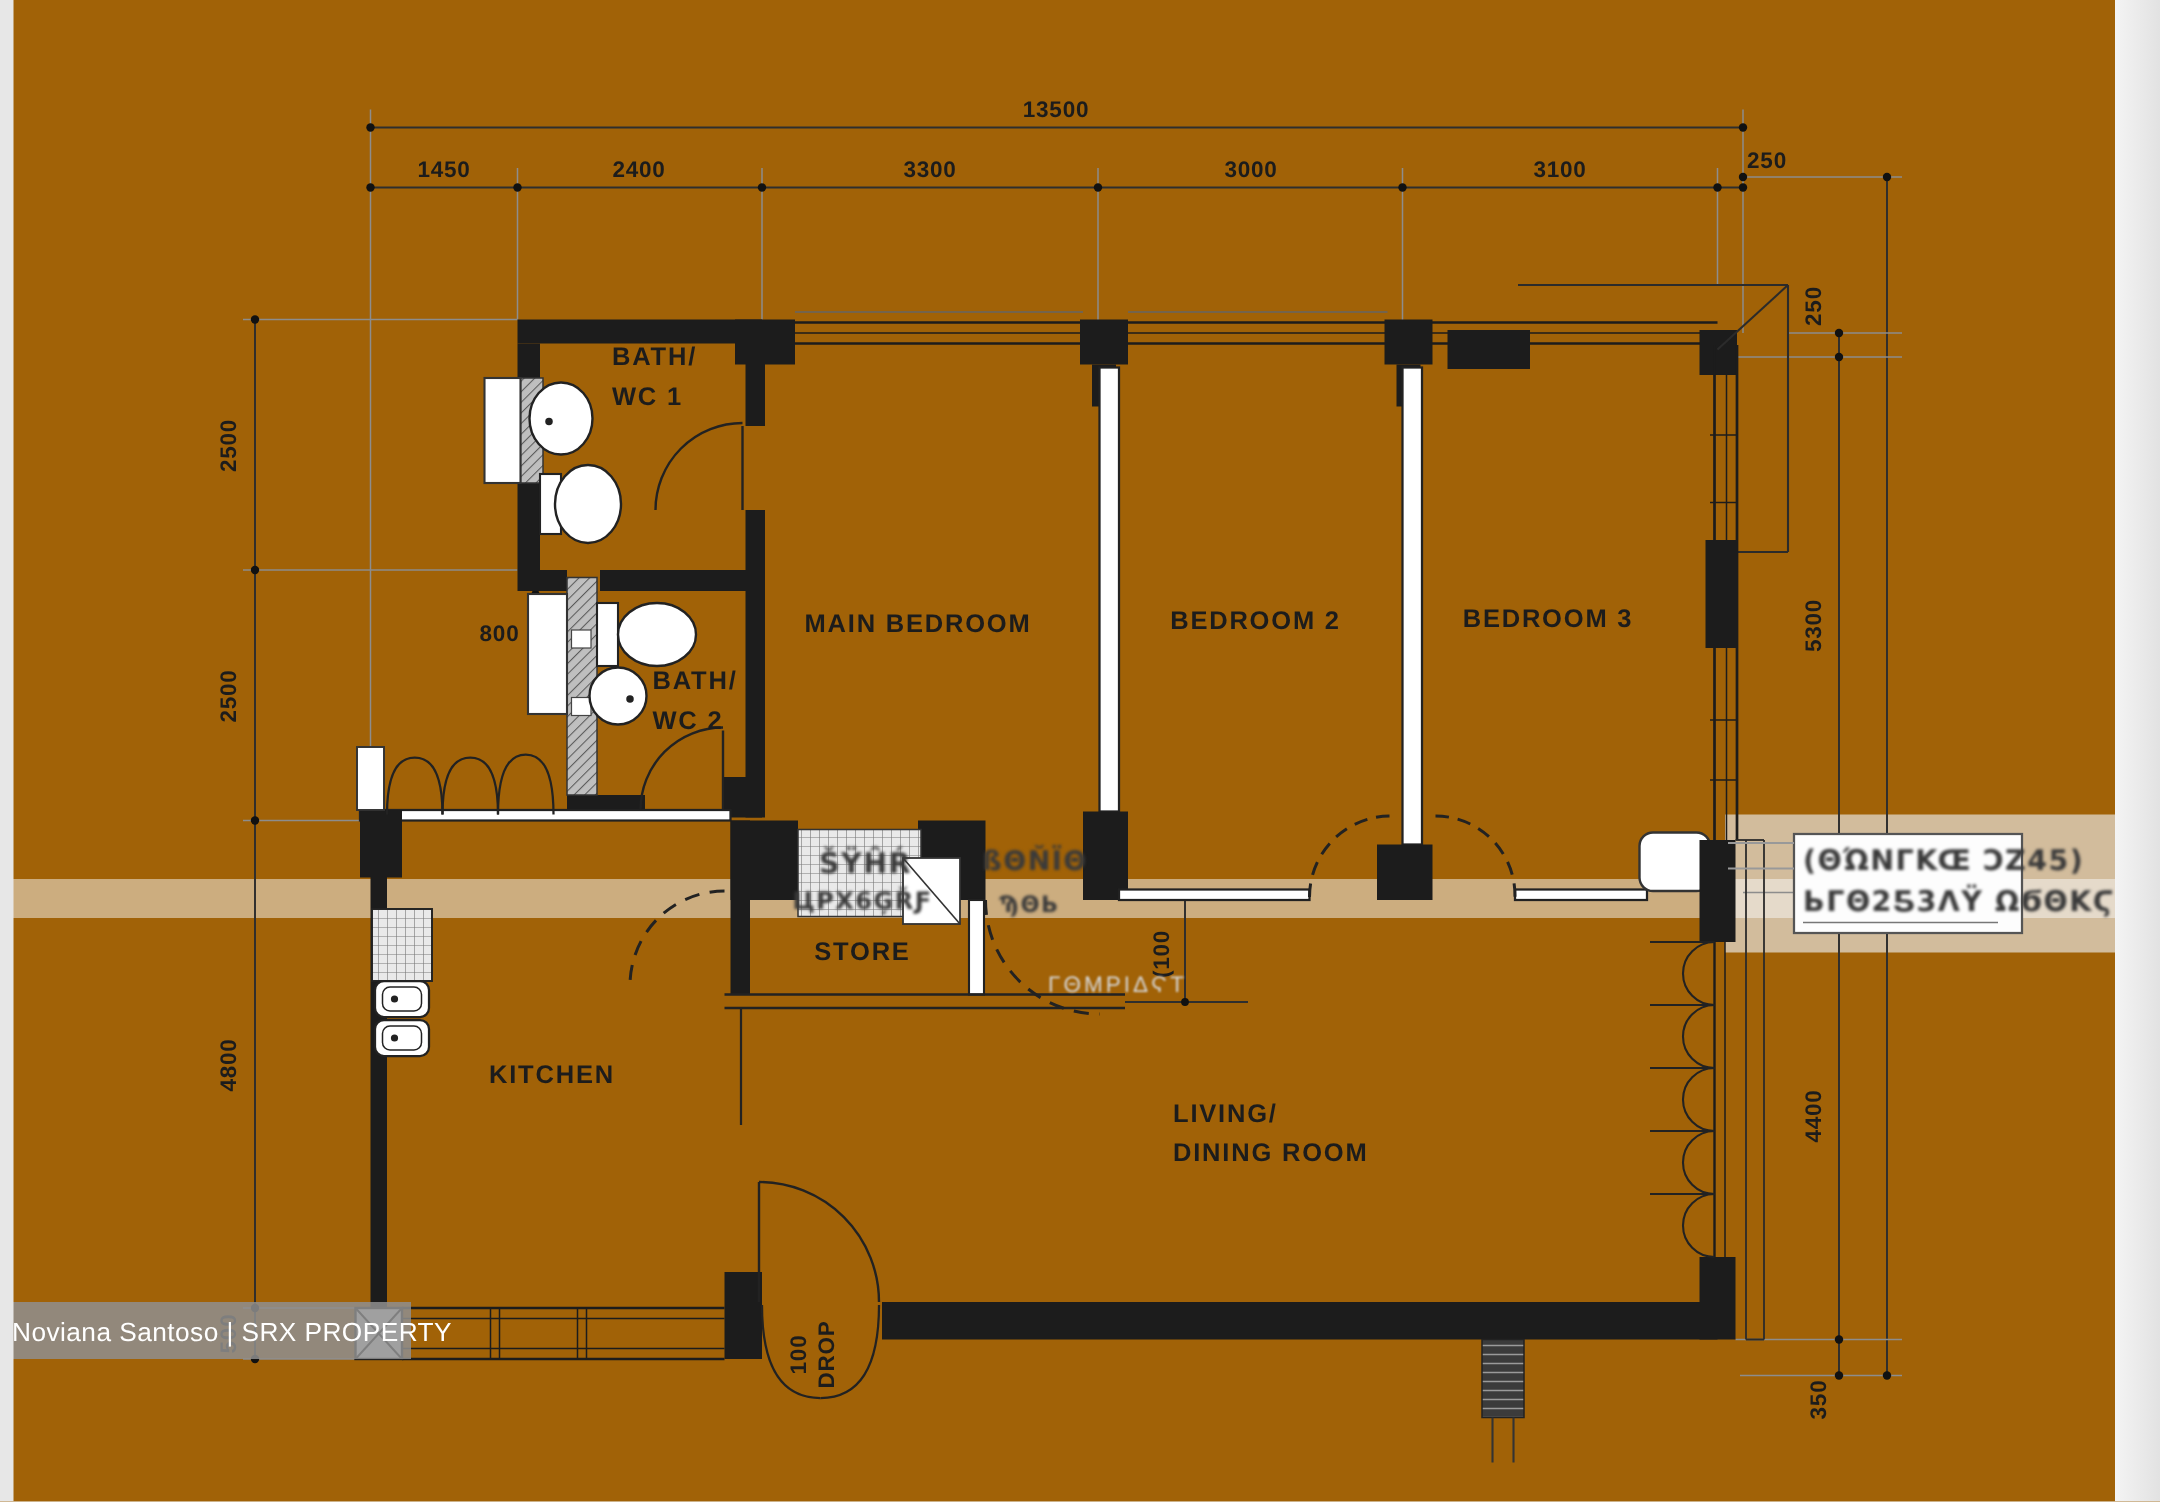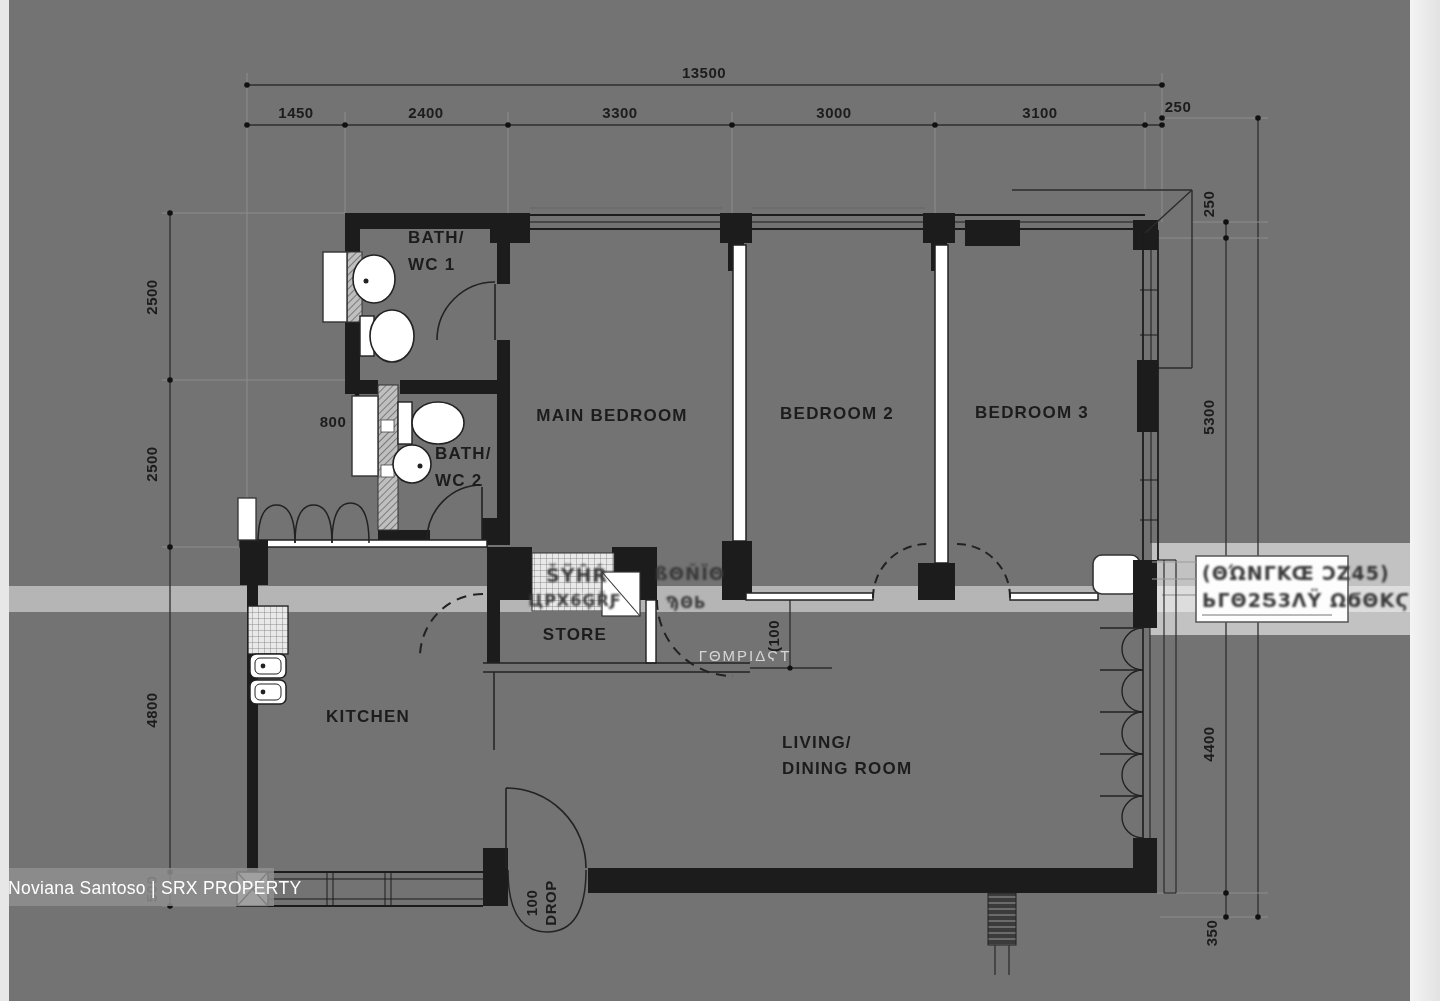--- a/index.html
+++ b/index.html
@@ -1,18 +1,18 @@
 <!DOCTYPE html>
 <html><head>
 <meta charset="utf-8">
 <style>
   html,body{margin:0;padding:0;background:#f2f2f2;}
   .page{
     position:relative;width:1440px;height:1001px;margin:0 auto;
-    background:#737373;overflow:hidden;
+    background:#a16207;overflow:hidden;
     font-family:"Liberation Sans", sans-serif;
   }
   .edge-left{position:absolute;left:0;top:0;width:9px;height:1001px;background:#e7e7e7;}
   .edge-right{position:absolute;right:0;top:0;width:30px;height:1001px;
     background:linear-gradient(90deg,#f4f4f4,#e2e2e2);}
   svg text{fill:#1c1c1c;}
   .dimtxt{font-size:15px;font-weight:600;letter-spacing:.5px;}
   .roomtxt{font-size:17px;font-weight:600;letter-spacing:1.2px;}
   .garble{font-family:"DejaVu Sans",sans-serif;font-weight:700;fill:#3a3a3a;
     filter:blur(0.9px);letter-spacing:1px;}

